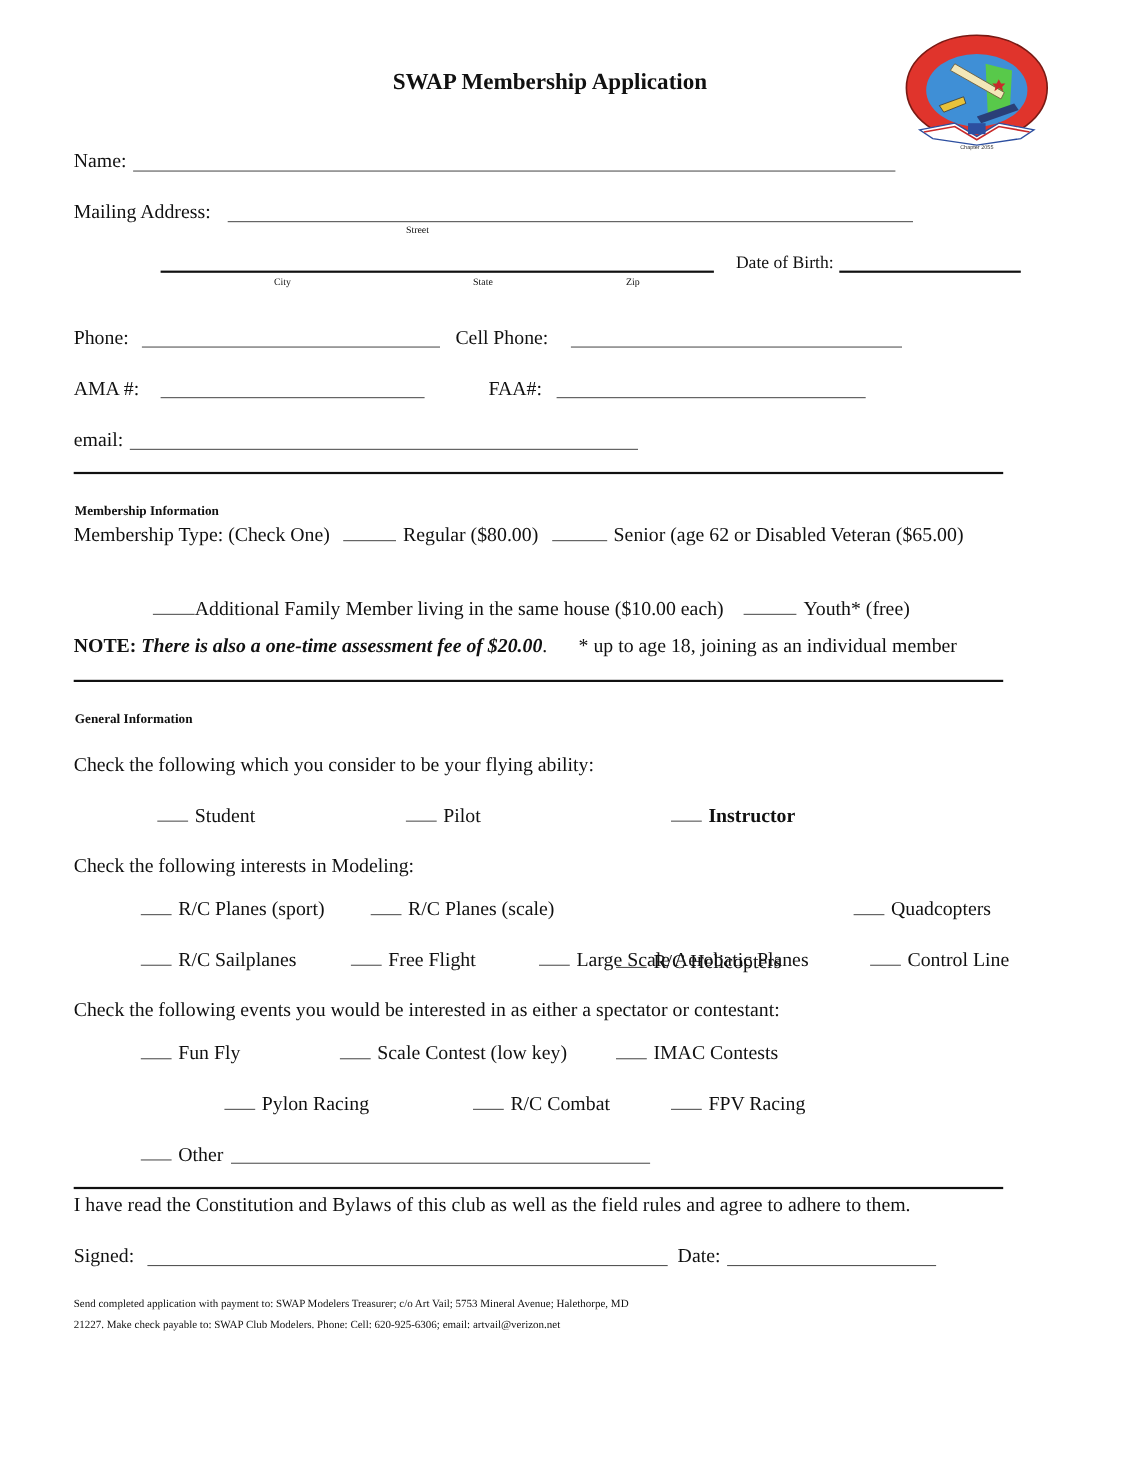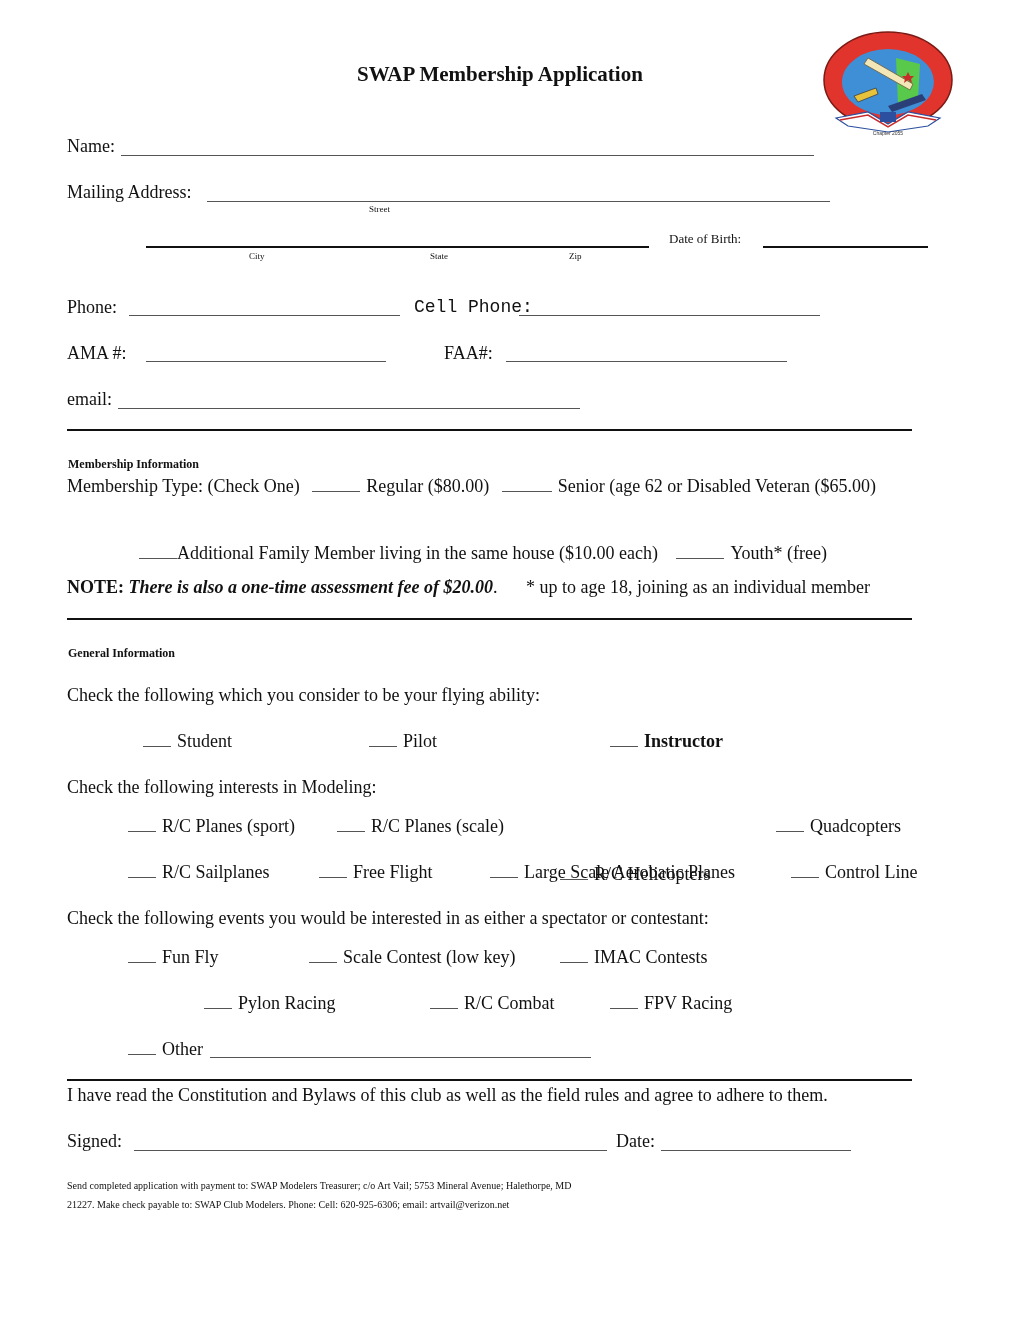--- a/index.html
+++ b/index.html
@@ -44,26 +44,26 @@
 
 <div class="abs t18" style="left:67px; top:182px;">Mailing Address:</div>
 <div class="uline" style="left:207px; top:201px; width:623px;"></div>
 <div class="abs tiny" style="left:369px; top:204px;">Street</div>
 
 <div class="uline" style="left:146px; top:246px; width:503px; border-bottom-width:2px; border-color:#111;"></div>
 <div class="abs tiny" style="left:249px; top:251px;">City</div>
 <div class="abs tiny" style="left:430px; top:251px;">State</div>
 <div class="abs tiny" style="left:569px; top:251px;text-align:right;">Zip</div>
 
-<div class="abs" style="left:669px; top:231px; font-size:13px;">Date of Birth:</div>
+<div class="abs" style="left:669px; top:231px; font-size:16px;">Date of Birth:</div>
 <div class="uline" style="left:763px; top:246px; width:165px; border-bottom-width:2px; border-color:#111;"></div>
 
 <div class="abs t18" style="left:67px; top:297px;text-align:center;">Phone:</div>
 <div class="uline" style="left:129px; top:315px; width:271px;"></div>
-<div class="abs t18" style="left:414px; top:297px;font-family:Liberation Mono, monospace;">Cell Phone:</div>
+<div class="abs t18" style="left:414px; top:297px;">Cell Phone:</div>
 <div class="uline" style="left:519px; top:315px; width:301px;"></div>
 
 <div class="abs t18" style="left:67px; top:343px;">AMA #:</div>
 <div class="uline" style="left:146px; top:361px; width:240px;"></div>
 <div class="abs t18" style="left:444px; top:343px;">FAA#:</div>
 <div class="uline" style="left:506px; top:361px; width:281px;"></div>
 
 <div class="abs t18" style="left:67px; top:389px;">email:</div>
 <div class="uline" style="left:118px; top:408px; width:462px;"></div>
 

